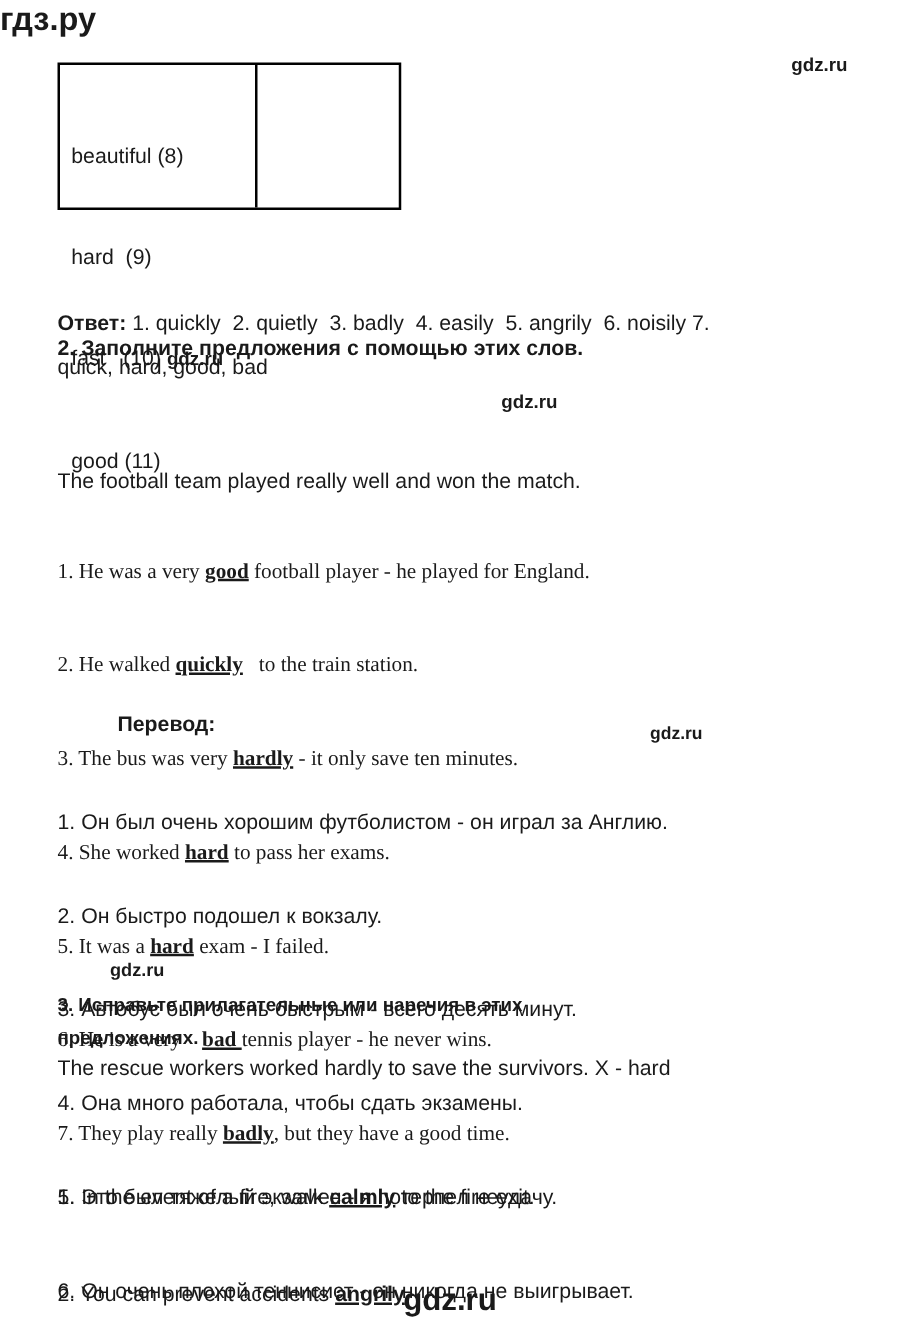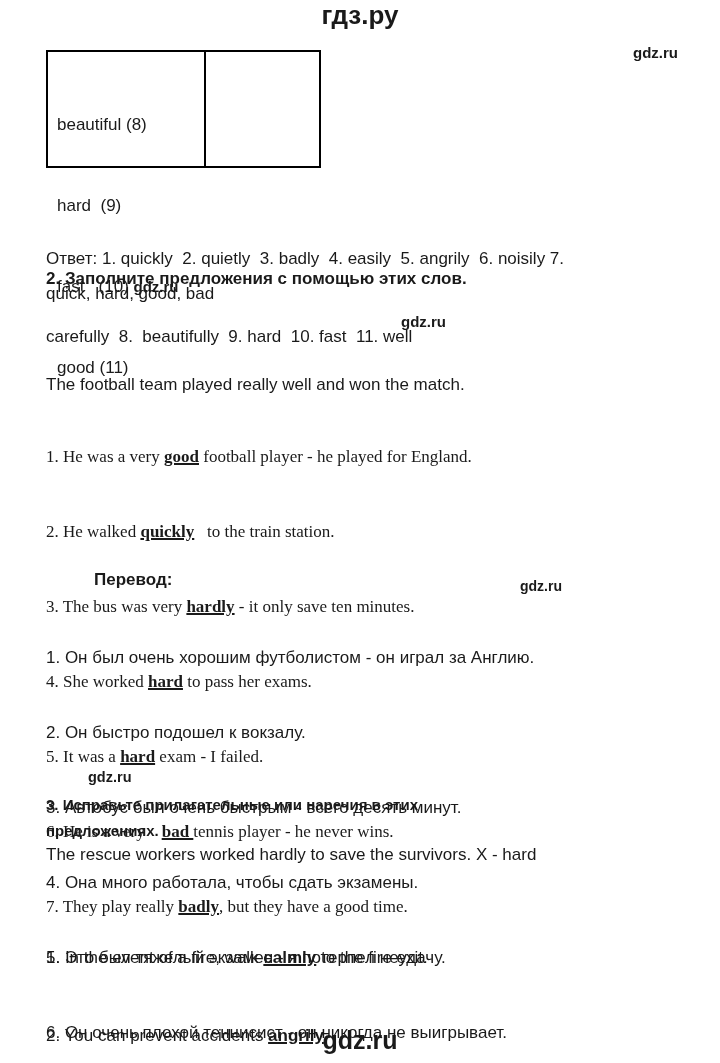--- a/index.html
+++ b/index.html
@@ -7,24 +7,24 @@
     position: relative;
     width: 720px;
     height: 1063px;
     background: #ffffff;
     font-family: "Liberation Sans", sans-serif;
     color: #1a1a1a;
     font-size: 17px;
     overflow: hidden;
   }
   .abs { position: absolute; }
-  .b { font-weight: 400; }
+  .b { font-weight: 700; }
   .bw { font-weight: 700; text-decoration: underline; text-decoration-thickness: 2px; }
 
-  #site-title { top: 0px; left: 0; width: 100%; text-align: center; font-size: 26px; font-weight: 700; }
+  #site-title { top: 0px; left: 0; width: 100%; font-size: 26px; font-weight: 700; }
   #wm-top-right { left: 633px; top: 44px; font-size: 15px; font-weight: 700; }
 
   #vocab-table {
     left: 46px; top: 50px; width: 275px; height: 118px;
     border: 2px solid #000; box-sizing: border-box; display: flex;
   }
   #vocab-table .cell-left {
     width: 158px; box-sizing: border-box; border-right: 2px solid #000;
     padding: 5px 0 4px 9px; line-height: 27px; white-space: pre;
   }
@@ -64,21 +64,20 @@
       <div><span>beautiful (8)</span></div>
       <div><span>hard  (9)</span></div>
       <div><span>fast   (10) </span><span class="table-wm">gdz.ru</span></div>
       <div><span>good (11)</span></div>
     </div>
     <div class="cell-right"></div>
   </div>
 
   <div class="abs" id="answer">
     <div><span class="b">Ответ:</span><span> 1. quickly  2. quietly  3. badly  4. easily  5. angrily  6. noisily 7.</span></div>
-    <div>carefully  8.  beautifully  9. hard  10. fast  11. well</div>
   </div>
 
   <div class="abs" id="s2-heading">2. Заполните предложения с помощью этих слов.</div>
   <div class="abs" id="s2-words">quick, hard, good, bad</div>
   <div class="abs" id="wm-center">gdz.ru</div>
   <div class="abs" id="s2-example">The football team played really well and won the match.</div>
 
   <div class="abs" id="s2-list">
     <div><span>1. He was a very </span><span class="bw">good</span><span> football player - he played for England.</span></div>
     <div><span>2. He walked </span><span class="bw">quickly</span><span>   to the train station.</span></div>

